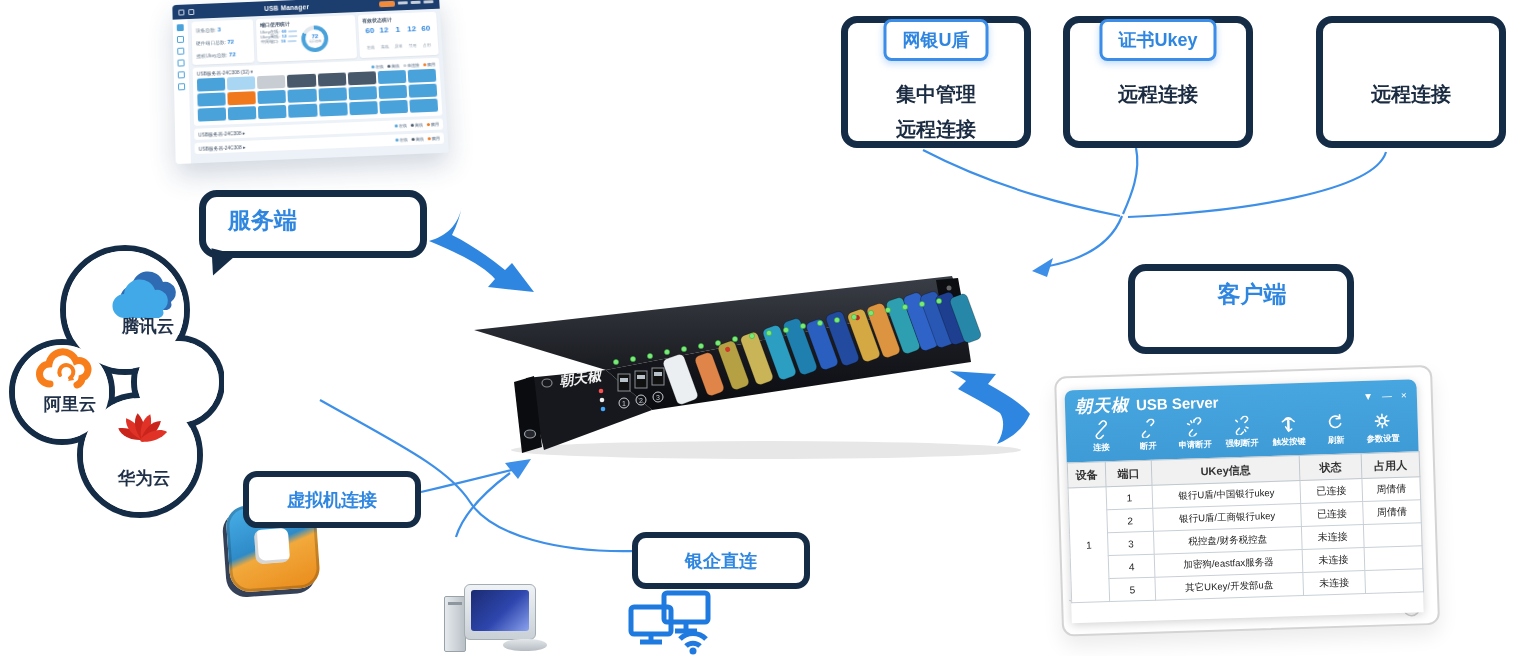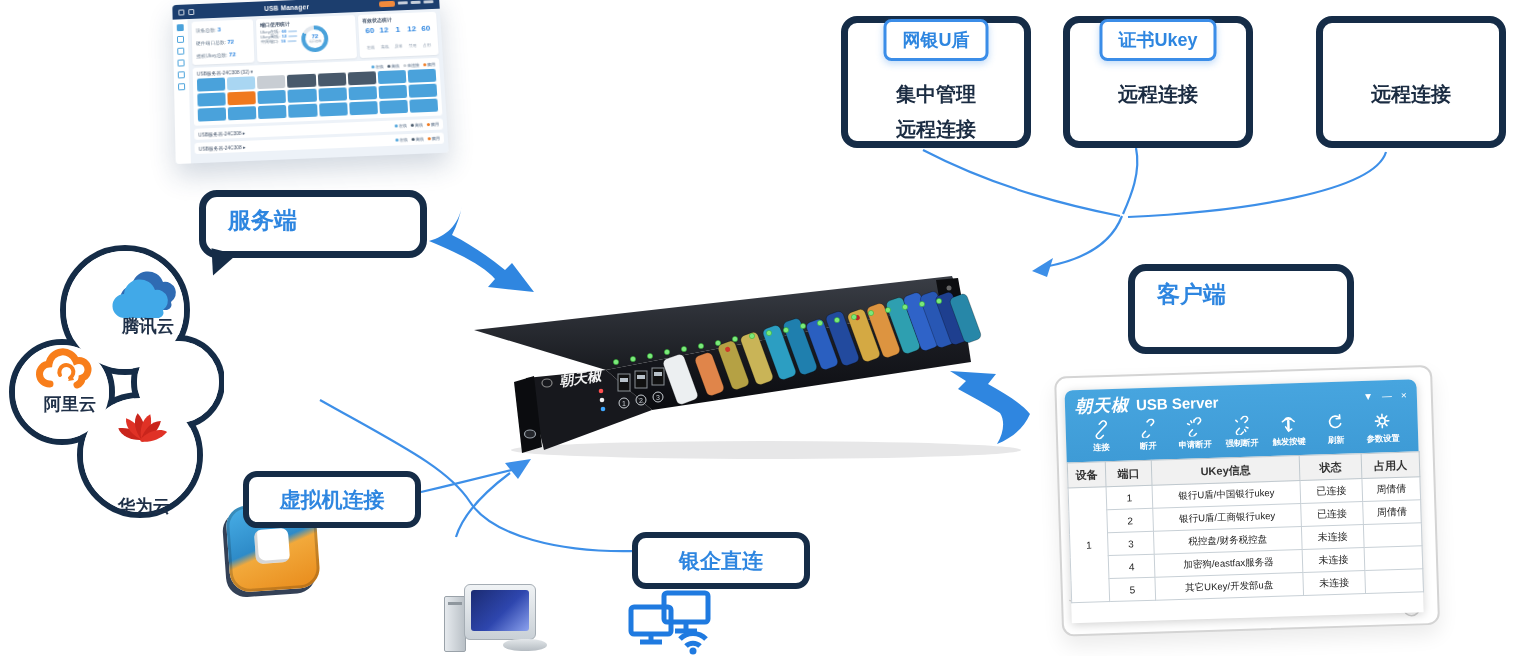--- a/index.html
+++ b/index.html
@@ -53,24 +53,24 @@
   .m-grid { display:grid; grid-template-columns:repeat(8,1fr); gap:2px; }
   .tile { height:13px; border-radius:2px; }
   .m-fold { background:#fff; border-radius:3px; height:11px; display:flex; align-items:center; justify-content:space-between; padding:0 4px; font-size:4.8px; color:#44546A; }
 
   
   .co { position:absolute; background:#fff; color:#2E86E0; font-weight:bold; z-index:3; }
   .co-big { border:7px solid #152C47; border-radius:18px; padding:8px 0 8px 22px; font-size:23px; line-height:30px; }
   .co-server { left:182px; top:190px; width:228px; height:68px;margin-left:17px; }
   .co-server .tail { position:absolute; left:2px; bottom:-26px; width:0; height:0;
       border-left:8px solid transparent; border-right:18px solid transparent; border-top:26px solid #152C47; transform:rotate(14deg); }
-  .co-client { left:1128px; top:264px; width:226px; height:90px; }
+  .co-client { left:1128px; top:264px; width:226px; height:90px;text-align:center; }
   .co-thin { left:143px; top:356px; width:176px; height:52px; border:3px solid #63A6EC; border-radius:10px;
       display:flex; align-items:center; justify-content:center; font-size:21px; box-shadow:0 2px 6px rgba(70,130,200,.28); }
-  .co-sm { border:6px solid #152C47; border-radius:14px; display:flex; align-items:center; justify-content:center; font-size:21px; width:178px; height:57px; }
+  .co-sm { border:6px solid #152C47; border-radius:14px; display:flex; align-items:center; justify-content:center; font-size:18px; width:178px; height:57px; }
   .co-vm { left:243px; top:471px; }
   .co-lan { left:398px; top:537px; }
   .co-remote { left:632px; top:532px; }
 
   
   .tag { position:absolute; top:16px; width:190px; height:132px; background:#fff; border:7px solid #152C47; border-radius:16px; z-index:3; }
   .tag-tab { position:absolute; top:-4px; left:50%; transform:translateX(-50%); background:#fff; border:3px solid #3B8DE8; border-radius:8px;
       padding:6px 16px; font-size:18px; font-weight:bold; color:#2E86E0; white-space:nowrap; box-shadow:0 3px 7px rgba(59,141,232,.30); }
   .tag-body { position:absolute; top:54px; width:100%; text-align:center; font-size:20px; font-weight:600; color:#1B2C42; line-height:1.75; }
 
@@ -324,21 +324,21 @@
       <path d="M0,2 C-5,-8 -5,-20 2,-26 C7,-17 6,-6 2,2 Z" fill="#C9251C" transform="rotate(-70)"></path>
       <path d="M0,2 C-5,-8 -5,-20 2,-26 C7,-17 6,-6 2,2 Z" fill="#E03226" transform="rotate(-42)"></path>
       <path d="M0,2 C-5,-8 -5,-20 2,-26 C7,-17 6,-6 2,2 Z" fill="#C9251C" transform="rotate(-14)"></path>
       <path d="M0,2 C-5,-8 -5,-20 2,-26 C7,-17 6,-6 2,2 Z" fill="#E03226" transform="rotate(14)"></path>
       <path d="M0,2 C-5,-8 -5,-20 2,-26 C7,-17 6,-6 2,2 Z" fill="#C9251C" transform="rotate(42)"></path>
       <path d="M0,2 C-5,-8 -5,-20 2,-26 C7,-17 6,-6 2,2 Z" fill="#E03226" transform="rotate(70)"></path>
     </g>
   </svg>
   <div class="cl-label" style="left:108px; top:314px;">腾讯云</div>
   <div class="cl-label" style="left:30px; top:392px;">阿里云</div>
-  <div class="cl-label" style="left:104px; top:466px;margin-top:28px;">华为云</div>
+  <div class="cl-label" style="left:104px; top:466px;">华为云</div>
 
   <div class="co co-sm co-vm">虚拟机连接</div>
   <div class="co co-sm co-remote">银企直连</div>
 
   <div class="vmw">
       <div class="o"></div>
       <div class="hole"></div>
     </div>
 
   <div class="pc">

